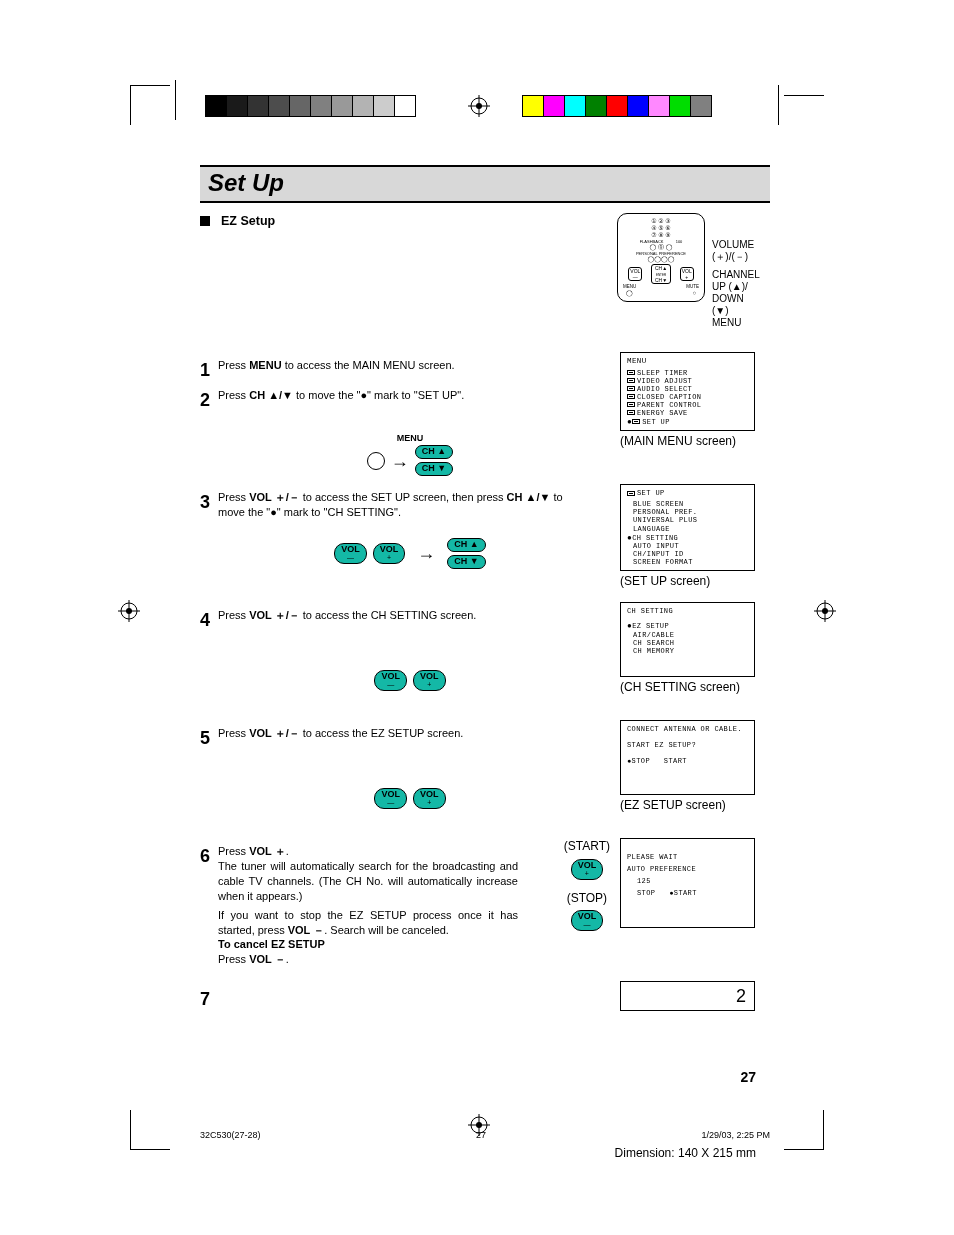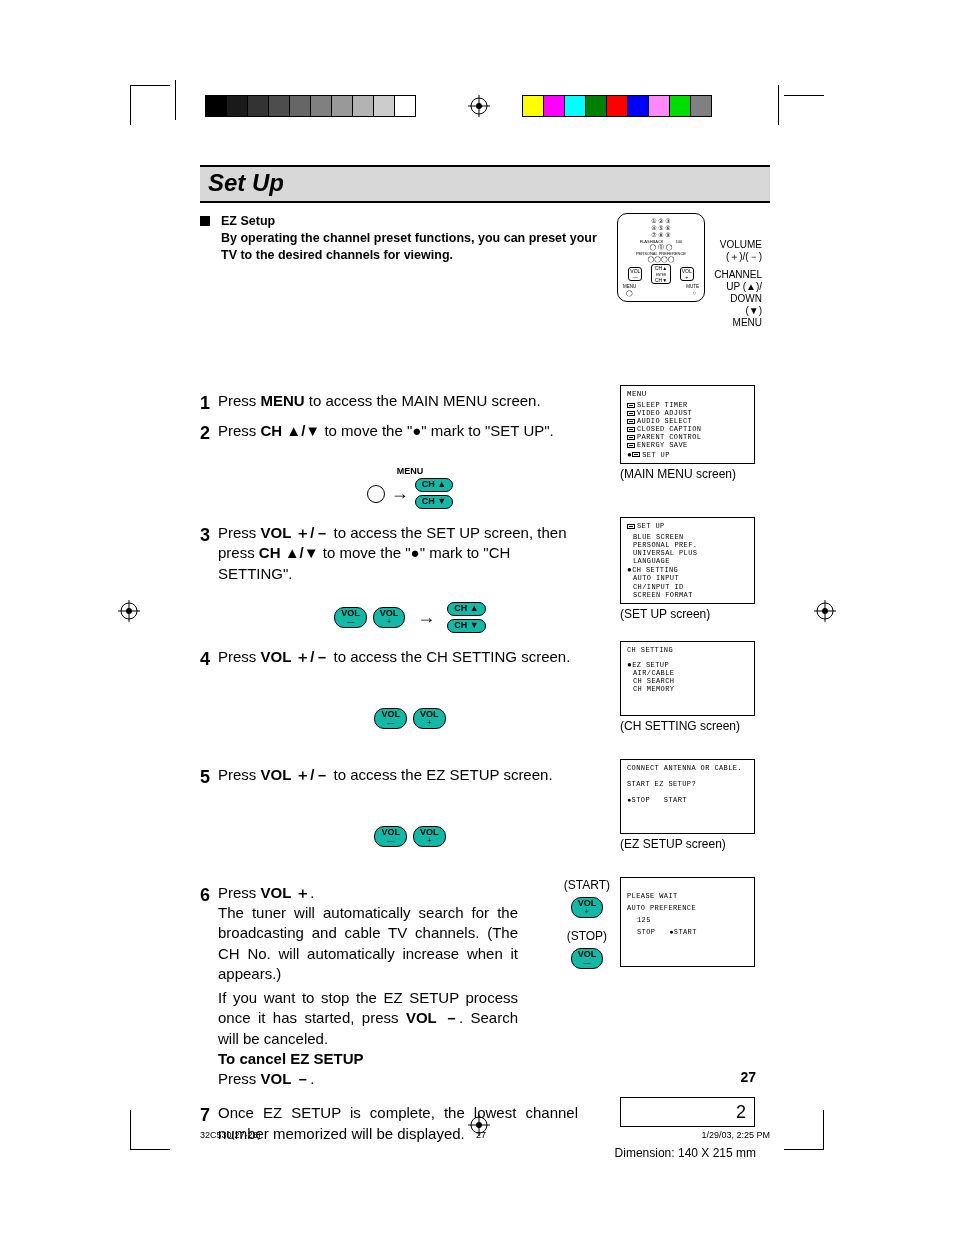--- a/index.html
+++ b/index.html
@@ -50,29 +50,29 @@
   .leftcol { width:15px; }
   .sqblk { width:10px; height:10px; background:#000; display:inline-block; margin-top:3px;}
   .textcol { flex:1; padding-left:6px; }
   .textcol b { font-weight:bold; }
   .remote-box {
     position:absolute;
     right:8px; top:48px;
     width:145px;
   }
   .remote-svg { width:88px; border:1.3px solid #000; border-radius:10px; padding:4px 2px; font-size:6px; background:#fff;}
-  .remote-labels { position:absolute; left:95px; top:26px; font-size:10px; line-height:1.2;text-align:right;}
+  .remote-labels { position:absolute; left:95px; top:26px; font-size:10px; line-height:1.2;}
   .stepnum {
     width:18px;
     font-weight:bold;
     font-size:18px;
     font-family: Arial, sans-serif;
   }
   .steprow { display:flex; align-items:flex-start; margin-top:6px; }
-  .steptext { flex:1; font-size:15px; }
+  .steptext { flex:1; font-size:11px; }
   .steptext b { font-weight:bold; }
   .screen {
     border:1.3px solid #000;
     width:135px;
     font-family: "Courier New", monospace;
     font-size:7px;
     letter-spacing:0.4px;
     padding:4px 6px;
     line-height:1.15;
     position:relative;
@@ -178,21 +178,20 @@
 <div class="page">
   <div class="title-bar">
     <h1>Set Up</h1>
   </div>
 
   <div class="content">
     <div class="row">
       <div class="leftcol"><span class="sqblk"></span></div>
       <div class="textcol" style="max-width:395px">
         <b>EZ Setup</b><br>
-        <b>By operating the channel preset functions, you can preset your TV to the desired channels for viewing.</b>
       </div>
     </div>
 
     <div class="remote-box">
       <div class="remote-svg">
         <div style="text-align:center;line-height:1.2">
           <div>① ② ③</div>
           <div>④ ⑤ ⑥</div>
           <div>⑦ ⑧ ⑨</div>
           <div style="font-size:4px">FLASHBACK&nbsp;&nbsp;&nbsp;&nbsp;&nbsp;&nbsp;&nbsp;&nbsp;&nbsp;&nbsp;&nbsp;100</div>
@@ -393,23 +392,20 @@
           <div style="height:4px"></div>
           <div style="padding-left:10px"><span>STOP</span>&nbsp;&nbsp;&nbsp;<span>●START</span></div>
         </div>
       </div>
     </div>
 
     <div class="section" style="min-height:40px">
       <div class="midpanel">
         <div class="steprow">
           <div class="stepnum">7</div>
-          <div class="steptext" style="max-width:360px;text-align:justify">
-            <span>Once EZ SETUP is complete, the lowest channel number memorized will be displayed.</span>
-          </div>
         </div>
       </div>
       <div class="rightpanel">
         <div class="final-screen">2</div>
       </div>
     </div>
 
   </div>
 </div>
 

